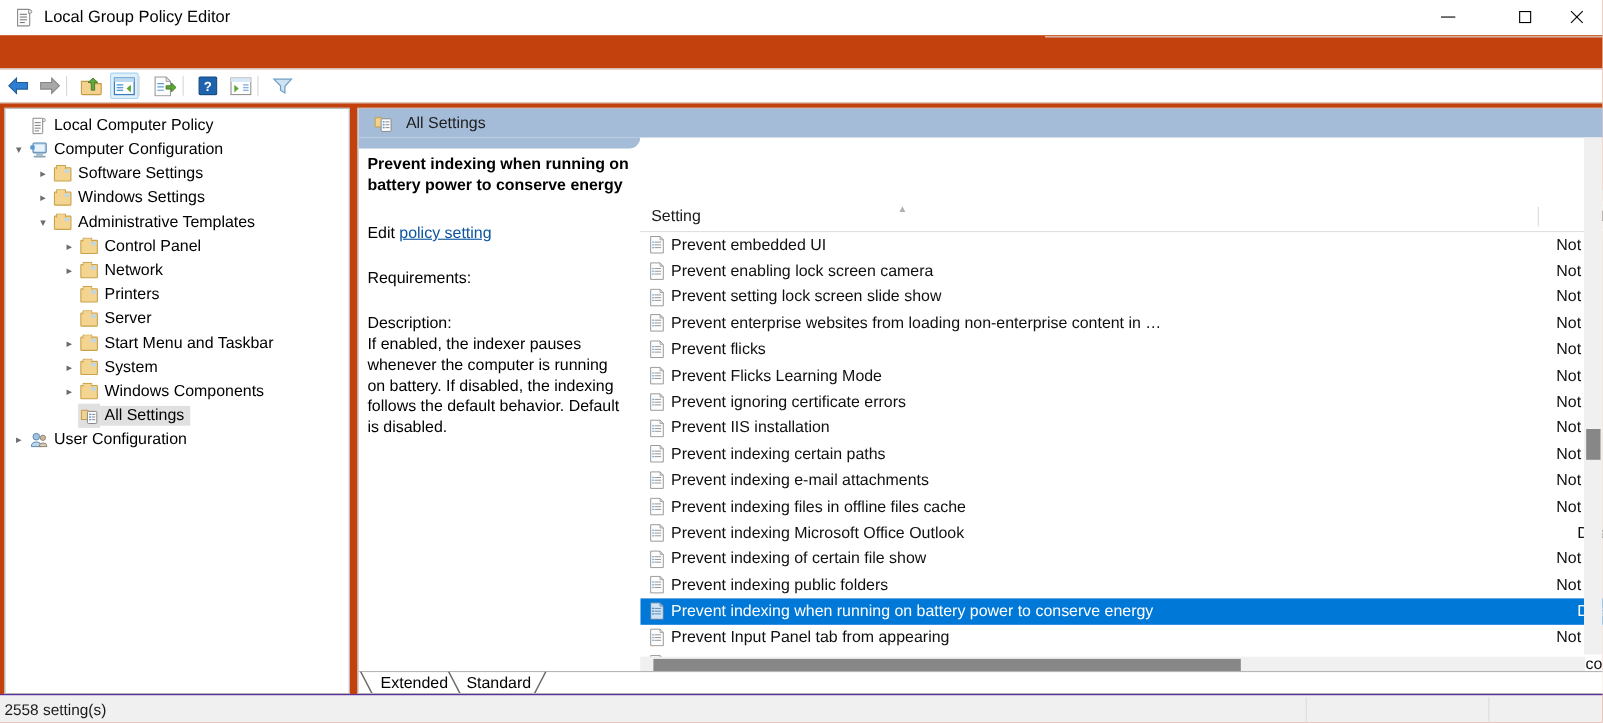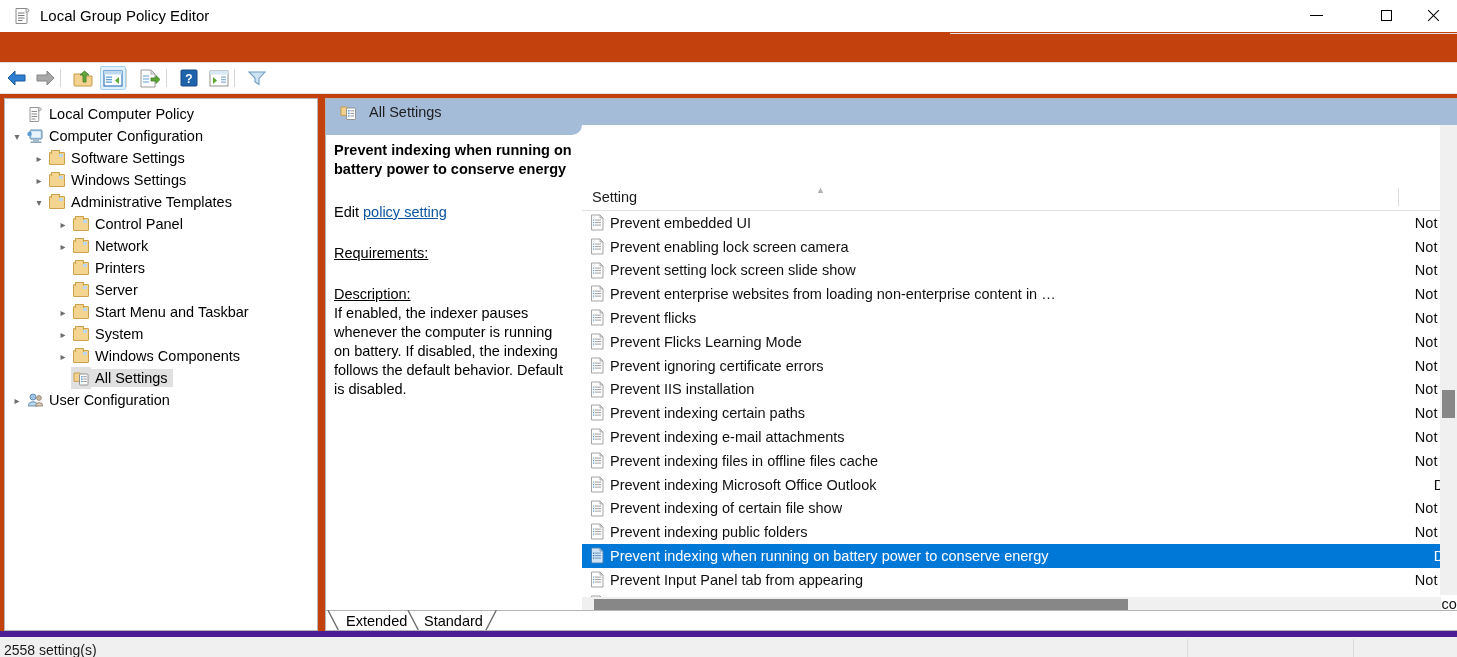--- a/index.html
+++ b/index.html
@@ -157,21 +157,21 @@
   .desc-title {
     font-size: 14.5px; font-weight: bold; color: #000; line-height: 19px;
   }
   .desc-edit {
     margin-top: 24px; font-size: 14.5px; color: #000; line-height: 19px;
   }
   .desc-link {
     color: #0b55a0; text-decoration: underline; cursor: pointer;
   }
   .desc-block { margin-top: 22px; font-size: 14.5px; color: #000; line-height: 19px; }
-  .desc-block .lbl { display: block; text-decoration: underline; }
+  .desc-block .lbl { display: block; }
 
   
   .list-col {
     position: absolute; left: 256px; top: 26px; width: 876px; height: 470px;
     background: #ffffff; overflow: hidden; margin-top: 48px;
   }
   .list-header {
     position: absolute; left: 0; top: 10px; width: 876px; height: 28px;
     background: #ffffff; border-bottom: 1px solid #e0e0e0;
   }
@@ -238,21 +238,21 @@
     font-size: 14.5px; color: #000; white-space: nowrap; padding: 0 6px;
   }
   .tab-slash {
     position: absolute; top: 0; width: 12px; height: 20px;
     color: #6a6a6a; font-size: 17px; line-height: 19px;
   }
 
   
   .statusbar {
     position: absolute; left: 0; bottom: 0; width: 1457px; height: 26px;
-    background: #f0f0f0; border-top: 6px solid #4c1d95;
+    background: #f0f0f0; border-top: 1px solid #4c1d95;
   }
   .status-text {
     position: absolute; left: 4px; top: 4px; height: 18px; line-height: 18px;
     font-size: 14px; color: #1a1a1a;
   }
   .status-div {
     position: absolute; top: 2px; width: 1px; height: 22px; background: #dcdcdc;
   }
 </style>
 </head>

